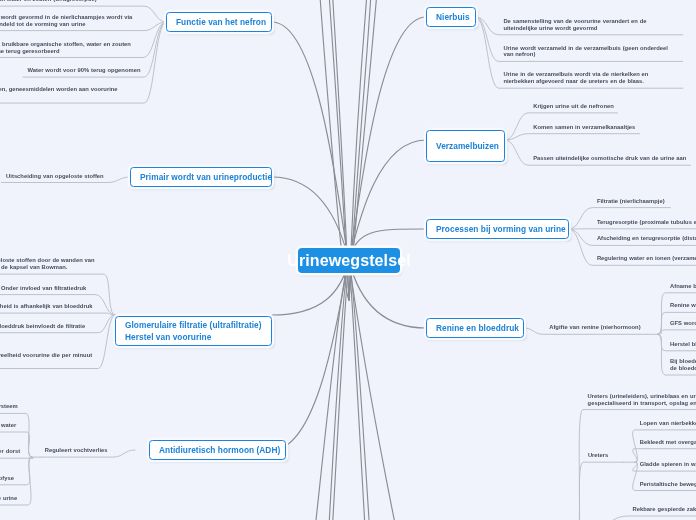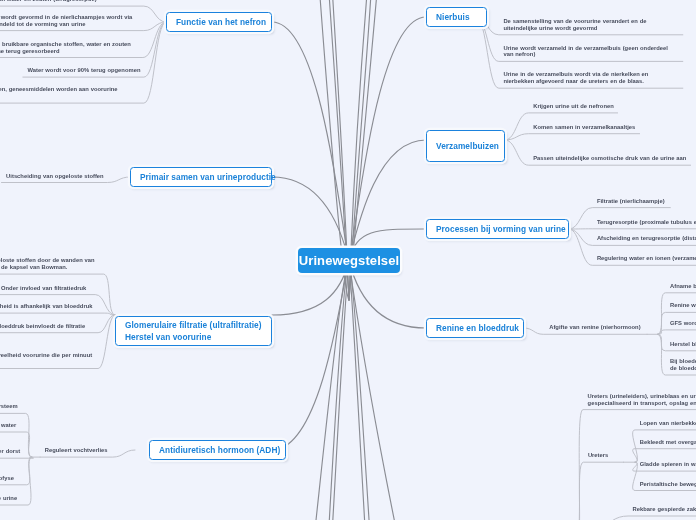--- a/index.html
+++ b/index.html
@@ -2,21 +2,21 @@
 <html><head>
 <meta charset="utf-8">
 <title>Urinewegstelsel mindmap</title>
 <style>
 html,body{margin:0;padding:0;}
 body{width:696px;height:520px;overflow:hidden;background:#f0f3fc;
   font-family:"Liberation Sans",sans-serif;position:relative;}
 #map{position:absolute;left:0;top:0;width:696px;height:520px;overflow:hidden;}
 svg#links{position:absolute;left:0;top:0;width:696px;height:520px;}
 .node{position:absolute;box-sizing:border-box;white-space:nowrap;}
-.central{-webkit-font-smoothing:antialiased;background:#1d90e3;color:#fff;border-radius:4px;font-weight:bold;font-size:13px;
+.central{-webkit-font-smoothing:antialiased;background:#1d90e3;color:#fff;border-radius:4px;font-weight:bold;font-size:16px;
   display:flex;align-items:center;justify-content:center;letter-spacing:.1px;
   box-shadow:0 0 0 2.5px #fbfcfe, 1px 2px 3px rgba(40,60,90,.25);}
 .branch{-webkit-font-smoothing:antialiased;background:#fff;border:1.85px solid #1b82dd;border-radius:3.5px;color:#1b82d8;
   font-weight:bold;font-size:8.3px;display:flex;align-items:center;justify-content:flex-end;
   text-align:left;line-height:1.5;letter-spacing:.05px;padding:0 9px;
   box-shadow:0 0 0 2.2px #f7f9fd, 1.5px 2px 2.5px rgba(40,60,90,.22);}
 .blabel{width:100%;}
 .leaf{transform:translateZ(0);-webkit-font-smoothing:antialiased;color:#474c5c;font-weight:bold;font-size:5.8px;line-height:6.85px;position:absolute;
   letter-spacing:.02px;word-spacing:.2px;}
 </style>
@@ -96,41 +96,41 @@
       </div>
       <div class="node branch" style="left:166px;top:12px;width:106px;height:20px;">
         <div class="blabel"><span>Functie van het nefron</span></div>
       </div>
       <div class="leaf" style="left: -47.6px; top: -3.84375px; width: 188px;"><span>Terugresorptie van water en zouten (terugresorptie)</span></div>
       <div class="leaf" style="left: -47.6px; top: 13.8125px; width: 188px;"><span>De voorurine die wordt gevormd in de nierlichaampjes wordt via de nierbuis behandeld tot de vorming van urine</span></div>
       <div class="leaf" style="left: -40.5px; top: 40.7125px; width: 180px;"><span>Hierbij worden bruikbare organische stoffen, water en zouten uit de voorurine terug geresorbeerd</span></div>
       <div class="leaf" style="left: 27.5px; top: 67.1562px; width: 113px;"><span>Water wordt voor 90% terug opgenomen</span></div>
       <div class="leaf" style="left: -47.5px; top: 86.3125px; width: 188px;"><span>Afvalstoffen, ionen, geneesmiddelen worden aan voorurine toegevoegd</span></div>
       <div class="node branch" style="left:130px;top:167px;width:142px;height:20px;">
-        <div class="blabel"><span>Primair samen van urineproductie</span></div>
+        <div class="blabel"><span>Primair wordt van urineproductie</span></div>
       </div>
       <div class="leaf" style="left: 6.1px; top: 172.556px; width: 98px;"><span>Uitscheiding van opgeloste stoffen</span></div>
       <div class="node branch" style="left:115px;top:300px;width:157px;height:30px;margin-top:16px;">
         <div class="blabel"><span>Glomerulaire filtratie (ultrafiltratie)</span><br><span>Herstel van voorurine</span></div>
       </div>
       <div class="leaf" style="left: -47.9px; top: 257.312px; width: 148px;"><span>Filtratie van opgeloste stoffen door de wanden van de glomerulus in de kapsel van Bowman.</span></div>
       <div class="leaf" style="left: 1px; top: 284.656px; width: 91px;"><span>Onder invloed van filtratiedruk</span></div>
       <div class="leaf" style="left: -40.6px; top: 303.156px; width: 142px;"><span>De filtratiesnelheid is afhankelijk van bloeddruk</span></div>
       <div class="leaf" style="left: -32.3px; top: 322.756px; width: 127px;"><span>Een hoge bloeddruk beinvloedt de filtratie</span></div>
       <div class="leaf" style="left: -53.3px; top: 351.712px; width: 148px;"><span>Dit bepaalt de hoeveelheid voorurine die per minuut wordt gevormd</span></div>
       <div class="node branch" style="left:149px;top:440px;width:137px;height:20px;">
         <div class="blabel"><span>Antidiuretisch hormoon (ADH)</span></div>
       </div>
       <div class="leaf" style="left: 44.7px; top: 447.156px; width: 64.5px;"><span>Reguleert vochtverlies</span></div>
       <div class="leaf" style="left: -94.9px; top: 403.456px; width: 117px;"><span>Renine-angiotensine-aldosteronsysteem</span></div>
       <div class="leaf" style="left: -84.2px; top: 422.056px; width: 107px;"><span>Verhoogde terugresorptie van water</span></div>
       <div class="leaf" style="left: -82.4px; top: 448.256px; width: 110px;"><span>Minder urineproductie en meer dorst</span></div>
       <div class="leaf" style="left: -68.8px; top: 474.856px; width: 92px;"><span>ADH afgifte door de hypofyse</span></div>
       <div class="leaf" style="left: -62.4px; top: 495.056px; width: 87px;"><span>Sterk geconcentreerde urine</span></div>
-      <div class="node branch" style="left:426px;top:7px;width:61px;height:20px;">
+      <div class="node branch" style="left:426px;top:7px;width:50px;height:20px;">
         <div class="blabel"><span>Nierbuis</span></div>
       </div>
       <div class="leaf" style="left: 503.4px; top: 18.0125px; width: 176px;"><span>De samenstelling van de voorurine verandert en de uiteindelijke urine wordt gevormd</span></div>
       <div class="leaf" style="left: 503.4px; top: 44.6125px; width: 176px;"><span>Urine wordt verzameld in de verzamelbuis (geen onderdeel van nefron)</span></div>
       <div class="leaf" style="left: 503.4px; top: 71.4125px; width: 176px;"><span>Urine in de verzamelbuis wordt via de nierkelken en nierbekken afgevoerd naar de ureters en de blaas.</span></div>
       <div class="node branch" style="left:426px;top:130px;width:79px;height:32px;">
         <div class="blabel"><span>Verzamelbuizen</span></div>
       </div>
       <div class="leaf" style="left: 533.2px; top: 102.956px; width: 81px;"><span>Krijgen urine uit de nefronen</span></div>
       <div class="leaf" style="left: 533.2px; top: 123.756px; width: 103px;"><span>Komen samen in verzamelkanaaltjes</span></div>

